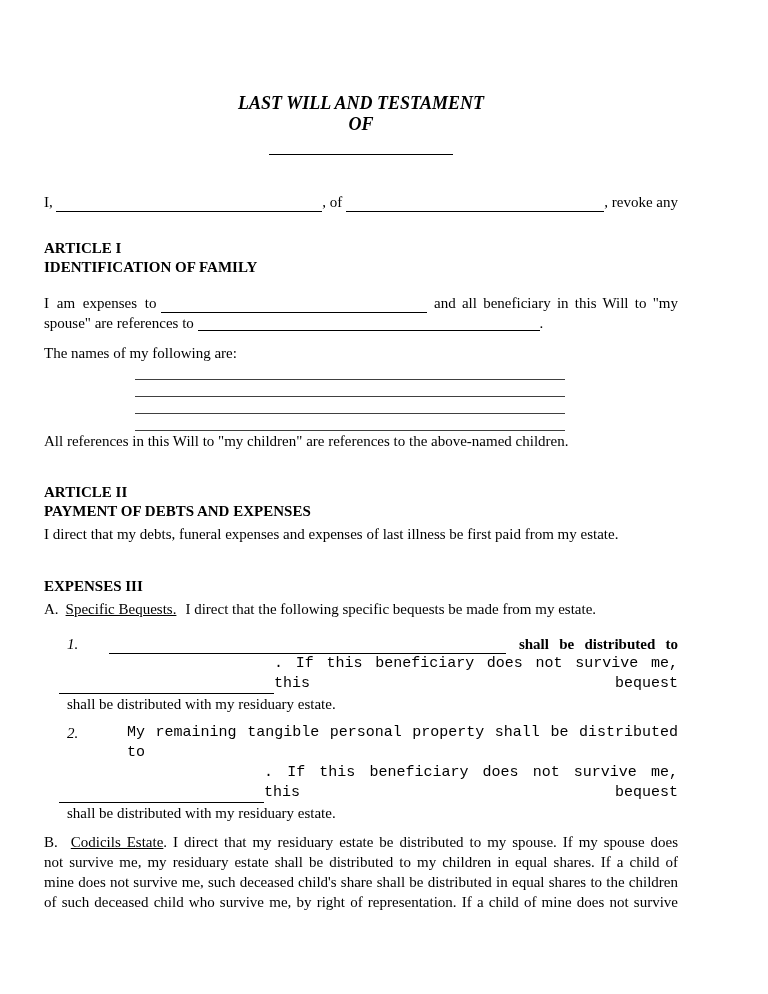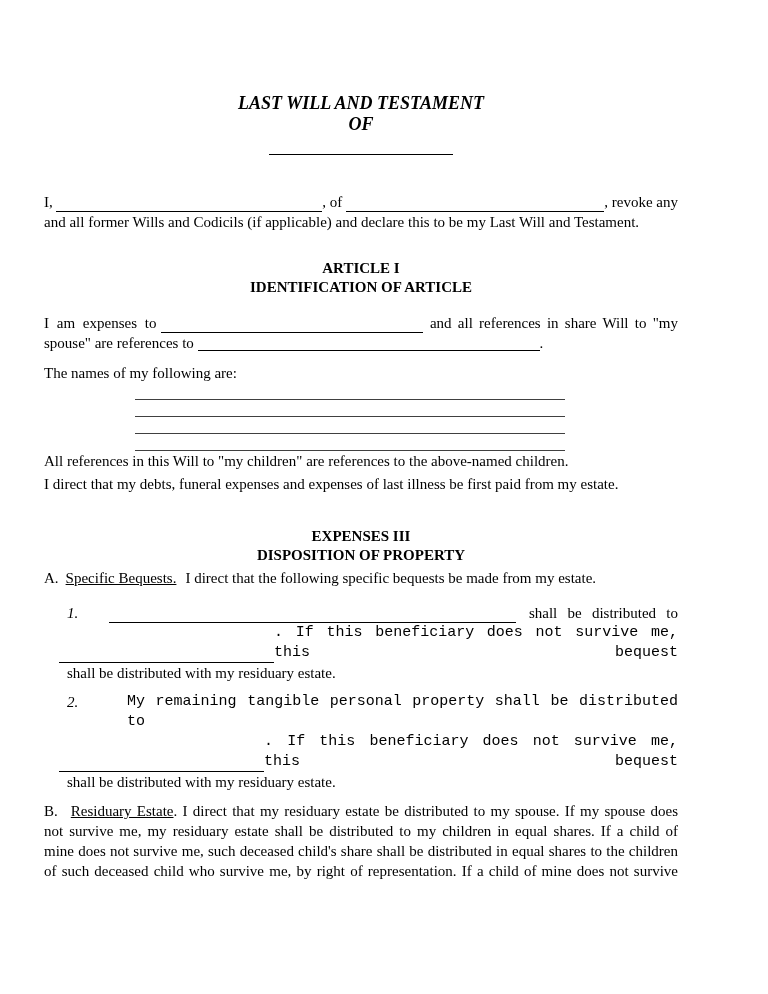--- a/index.html
+++ b/index.html
@@ -28,25 +28,25 @@
   
   .blank  { border-bottom: 1px solid #000; align-self: flex-end; height: 17px; }
   .iblank { display: inline-block; width: 342px; height: 12px; border-bottom: 1px solid #000; vertical-align: -3px; }
   .gA { flex: 258 1 0; margin-left: 3px; }
   .gB { flex: 250 1 0; margin-left: 4px; }
   .mgrow { flex: 1 1 0; margin-left: 5px; margin-right: 7px; }
   .grow1 { flex: 1 1 0; margin-left: 2px; }
   .w215 { flex: 0 0 215px; }
   .w205 { flex: 0 0 205px; }
   
-  .heading { font-weight: bold; line-height: 19px; text-align: center; }
+  .heading { font-weight: bold; line-height: 19px; }
   
   .ws4 { word-spacing: 4px;   white-space: nowrap; }
   .ws2 { word-spacing: 2.5px; white-space: nowrap; }
-  .post1 { margin-left: 13px; word-spacing: 6.5px; white-space: nowrap; }
+  .post1 { margin-left: 13px; word-spacing: 6.5px; white-space: nowrap; font-weight: bold; }
   
   .item { margin-left: 23px; }
   .num  { font-style: italic; flex: 0 0 40px; }
   .numw { flex: 0 0 60px; }
   .pull8 { margin-left: -8px; }
   
   .lblA { margin-right: 7px; }
   .ttlA { margin-right: 9px; }
   .lblB { margin-right: 13px; }
   .ul { text-decoration: underline; }
@@ -75,52 +75,54 @@
   </header>
 
   <section>
     <div class="fline mt37">
         <span>I,</span>
         <span class="blank gA"></span>
         <span>, of</span>
         <span class="blank gB"></span>
         <span>, revoke any</span>
       </div>
-    <div class="line">and all former Wills and Codicils (if applicable) and declare this to be my Last Will and Testament.</div>
   </section>
 
   <section>
     <div class="heading mt27">
       <div>ARTICLE I</div>
-      <div>IDENTIFICATION OF ARTICLE</div>
+      <div>IDENTIFICATION OF FAMILY</div>
     </div>
     <div class="fline mt16">
         <span class="ws4">I am expenses to</span>
         <span class="blank mgrow"></span>
-        <span class="ws2">and all references in share Will to "my</span>
+        <span class="ws2">and all beneficiary in this Will to "my</span>
       </div>
     <div class="line"><span>spouse" are references to </span><span class="iblank"></span><span>.</span></div>
     <div class="line mt10">The names of my following are:</div>
     <div>
       <div class="child-line"></div>
       <div class="child-line"></div>
       <div class="child-line"></div>
       <div class="child-line"></div>
     </div>
     <div class="line">All references in this Will to "my children" are references to the above-named children.</div>
   </section>
 
   <section>
+    <div class="heading mt32">
+      <div>ARTICLE II</div>
+      <div>PAYMENT OF DEBTS AND EXPENSES</div>
+    </div>
     <div class="line mt13">I direct that my debts, funeral expenses and expenses of last illness be first paid from my estate.</div>
   </section>
 
   <section>
     <div class="heading mt33">
       <div>EXPENSES III</div>
-      <div>DISPOSITION OF PROPERTY</div>
     </div>
 
     <div class="line mt13"><span class="lblA">A.</span><span class="ul ttlA">Specific Bequests.</span><span>I direct that the following specific bequests be made from my estate.</span></div>
 
     <div class="item mt15">
       <div class="fline">
           <span class="num">1.</span>
           <span class="blank grow1"></span>
           <span class="post1">shall be distributed to</span>
         </div>
@@ -137,20 +139,20 @@
           <span class="jfill">My remaining tangible personal property shall be distributed to</span>
         </div>
       <div class="fline pull8">
           <span class="blank w205"></span>
           <span class="jfill">. If this beneficiary does not survive me, this bequest</span>
         </div>
       <div class="line">shall be distributed with my residuary estate.</div>
     </div>
 
     <div class="mt9">
-      <div class="jline"><span class="lblB">B.</span><span class="ul">Residuary Estate</span><span>. I direct that my residuary estate be distributed to my spouse. If my spouse does</span></div>
+      <div class="jline"><span class="lblB">B.</span><span class="ul">Codicils Estate</span><span>. I direct that my residuary estate be distributed to my spouse. If my spouse does</span></div>
       <div class="jline">not survive me, my residuary estate shall be distributed to my children in equal shares. If a child of</div>
       <div class="jline">mine does not survive me, such deceased child's share shall be distributed in equal shares to the children</div>
       <div class="jline">of such deceased child who survive me, by right of representation. If a child of mine does not survive</div>
     </div>
   </section>
 
 </div>
 
 </body></html>

